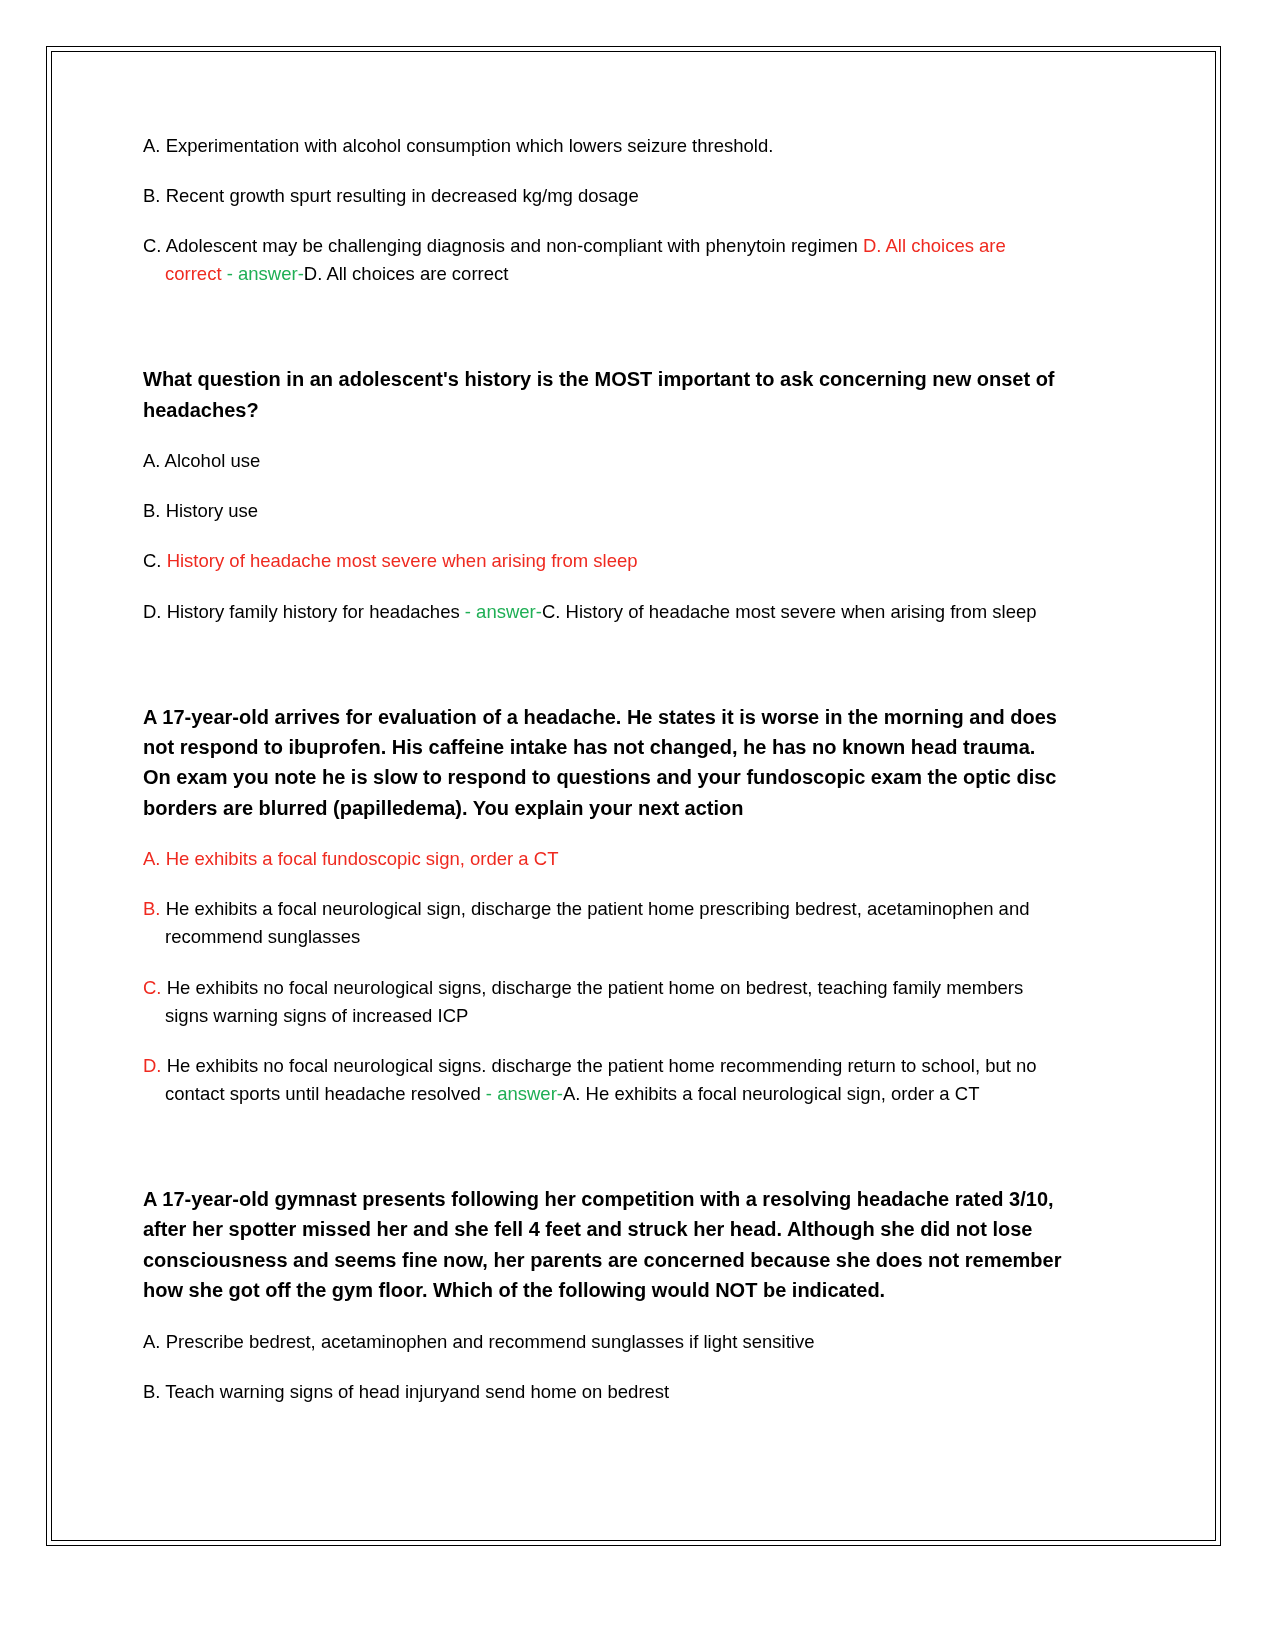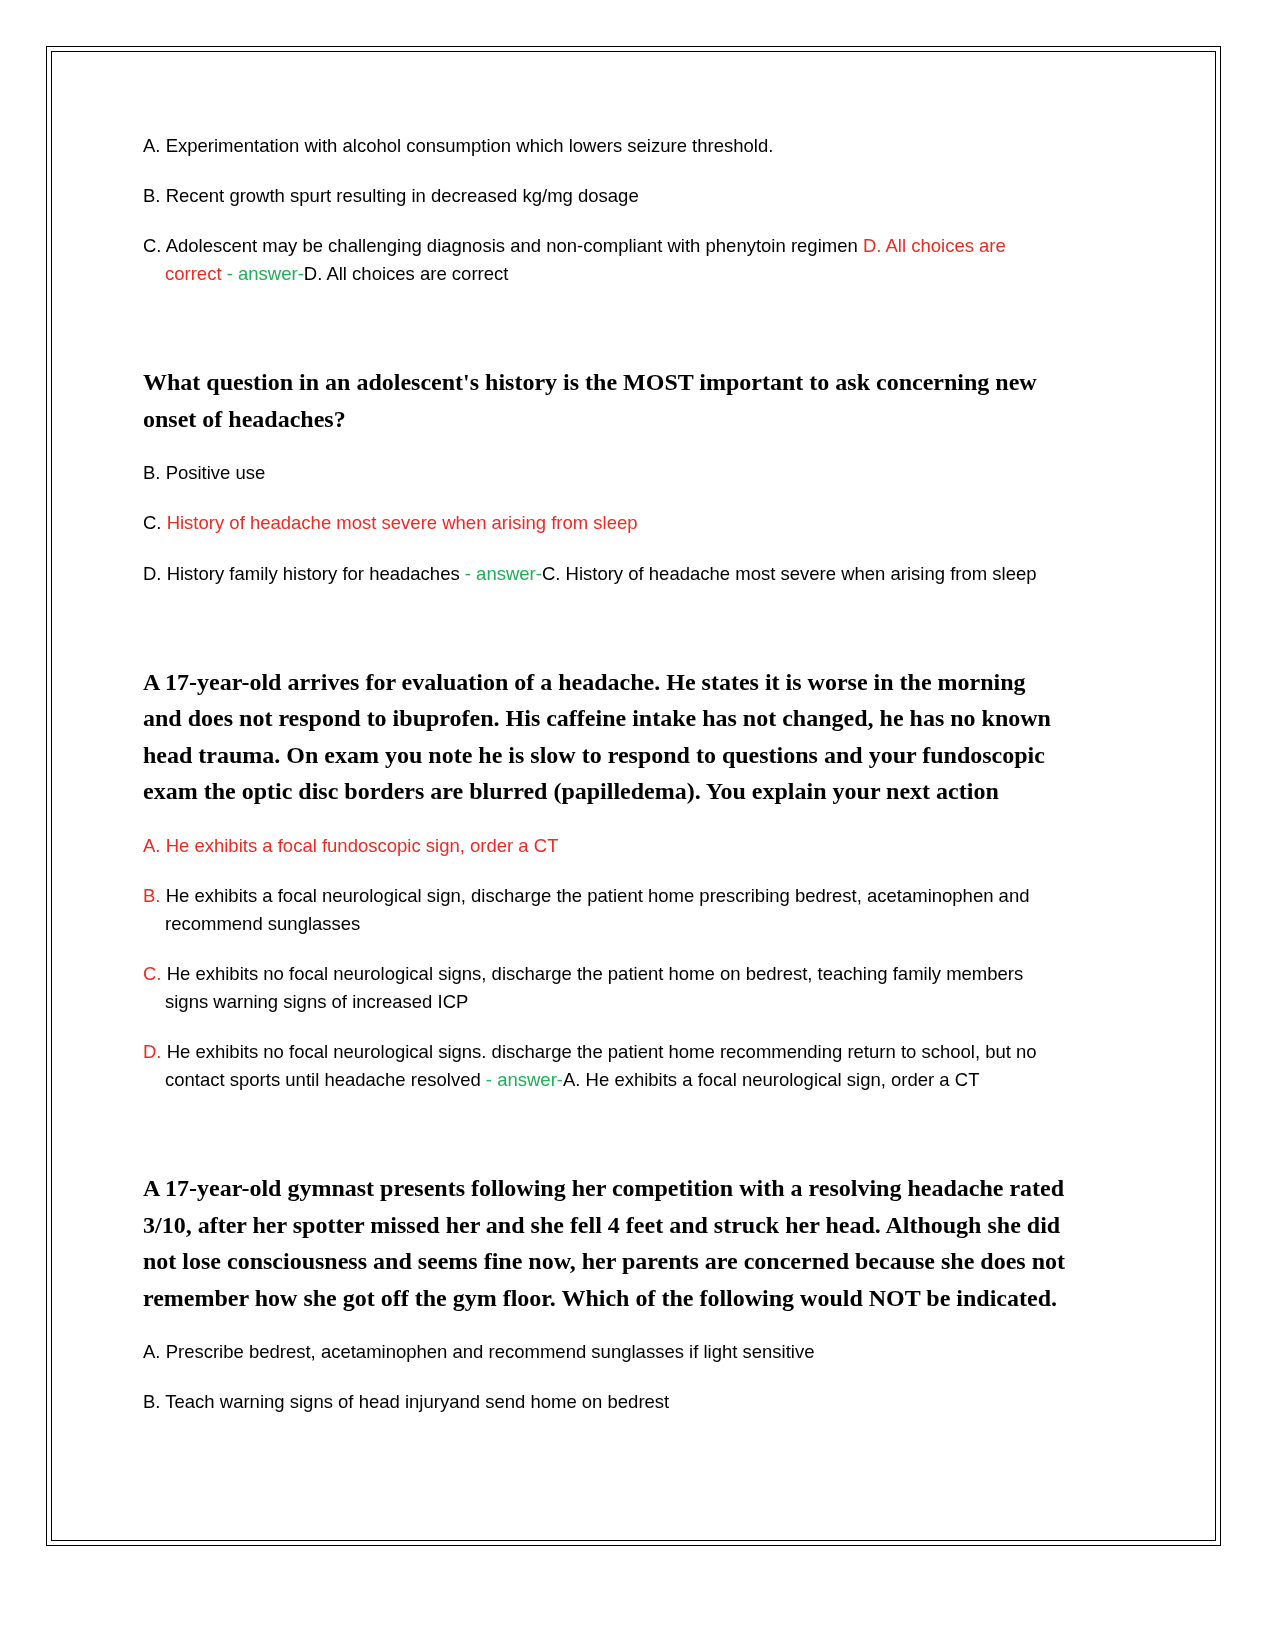--- a/index.html
+++ b/index.html
@@ -48,24 +48,23 @@
   .para {
     font-size: 18.5px;
     line-height: 1.52;
     margin: 0 0 22px 0;
     text-indent: -22px;
     padding-left: 22px;
     color: #000000;
   }
   .stem {
     font-weight: bold;
-    font-size: 24px;
+    font-size: 20px;
     line-height: 1.52;
     margin: 0 0 22px 0;
-    font-family: Liberation Serif, serif;
   }
   .spacer-xl { height: 54px; }
   .red { color: #ef2a20; }
   .green { color: #1faf55; }
 </style>
 </head>
 <body>
 
 <div class="page-frame">
   <div class="content">
@@ -83,22 +82,26 @@
         <span>C.</span>
         <span>Adolescent may be challenging diagnosis and non-compliant with phenytoin regimen </span><span class="red">D. All choices are correct </span><span class="green">- answer-</span><span>D. All choices are correct</span>
       </p>
     </div>
 
     <div class="spacer-xl"></div>
 
     <div class="q-block">
       <p class="stem">What question in an adolescent's history is the MOST important to ask concerning new onset of headaches?</p>
       <p class="para">
+        <span>A.</span>
+        <span>Alcohol use</span>
+      </p>
+      <p class="para">
         <span>B.</span>
-        <span>Positive use</span>
+        <span>History use</span>
       </p>
       <p class="para">
         <span>C.</span>
         <span class="red">History of headache most severe when arising from sleep</span>
       </p>
       <p class="para">
         <span>D.</span>
         <span>History family history for headaches </span><span class="green">- answer-</span><span>C. History of headache most severe when arising from sleep</span>
       </p>
     </div>

